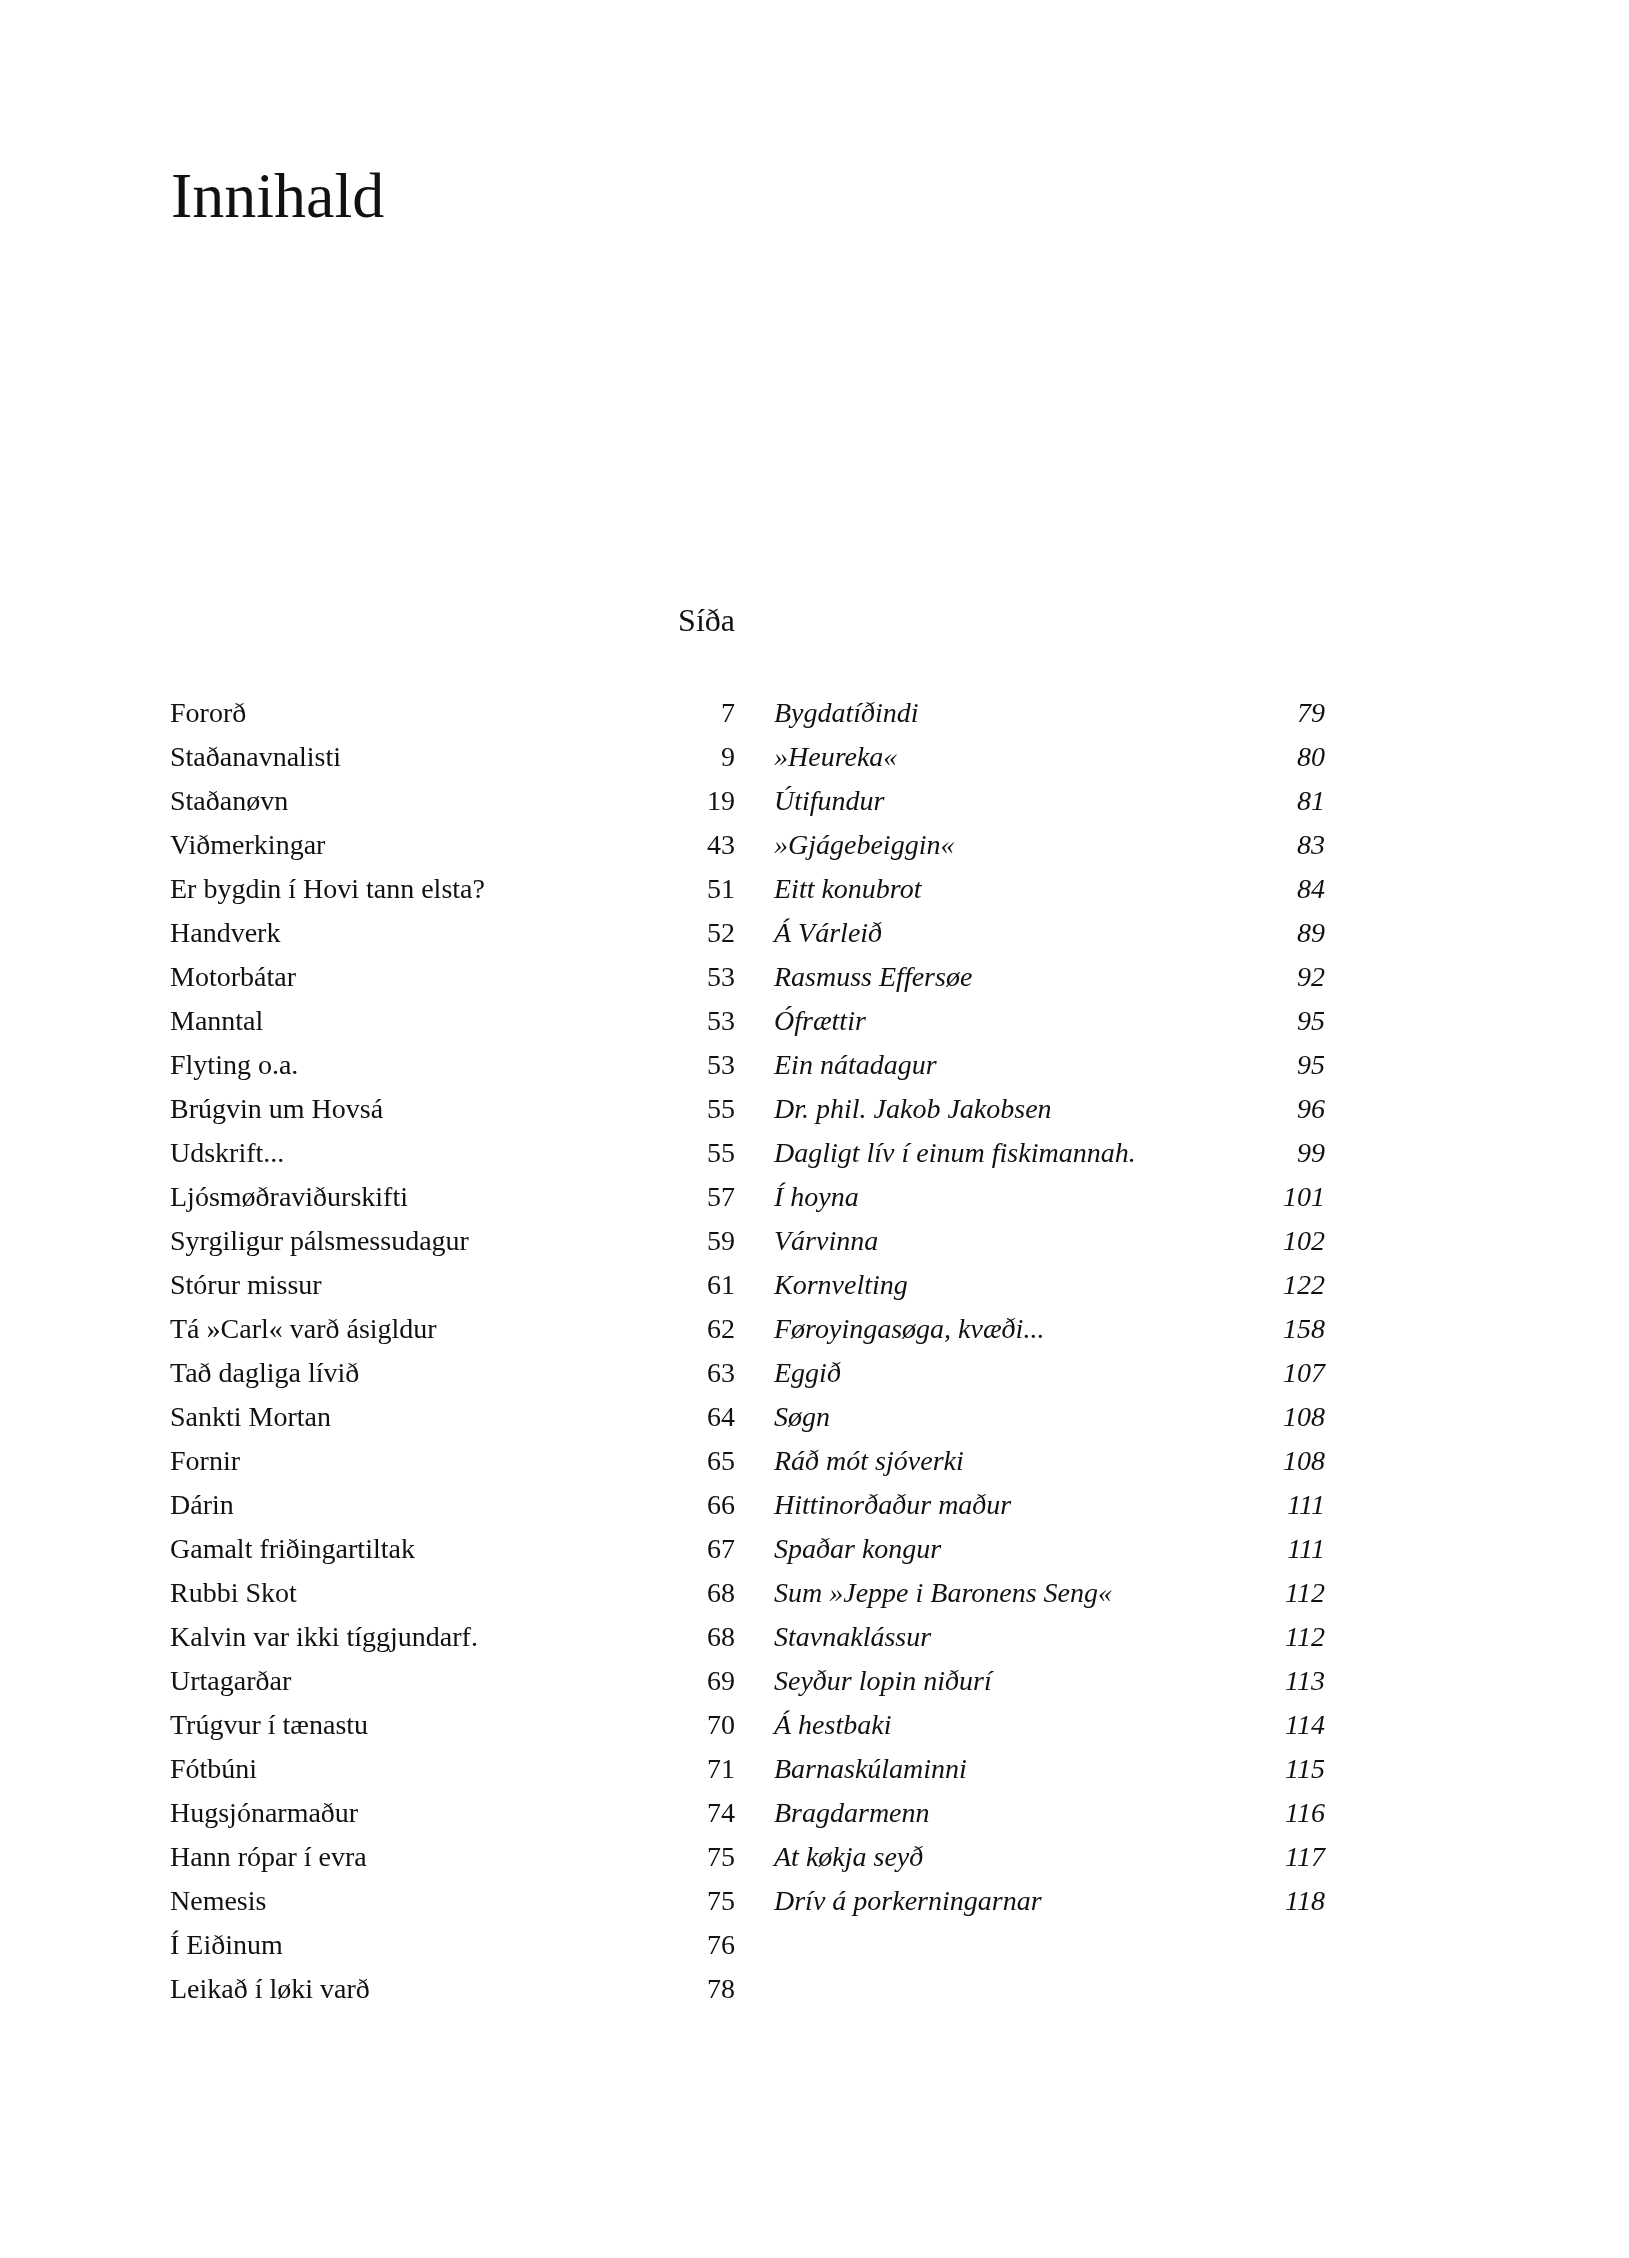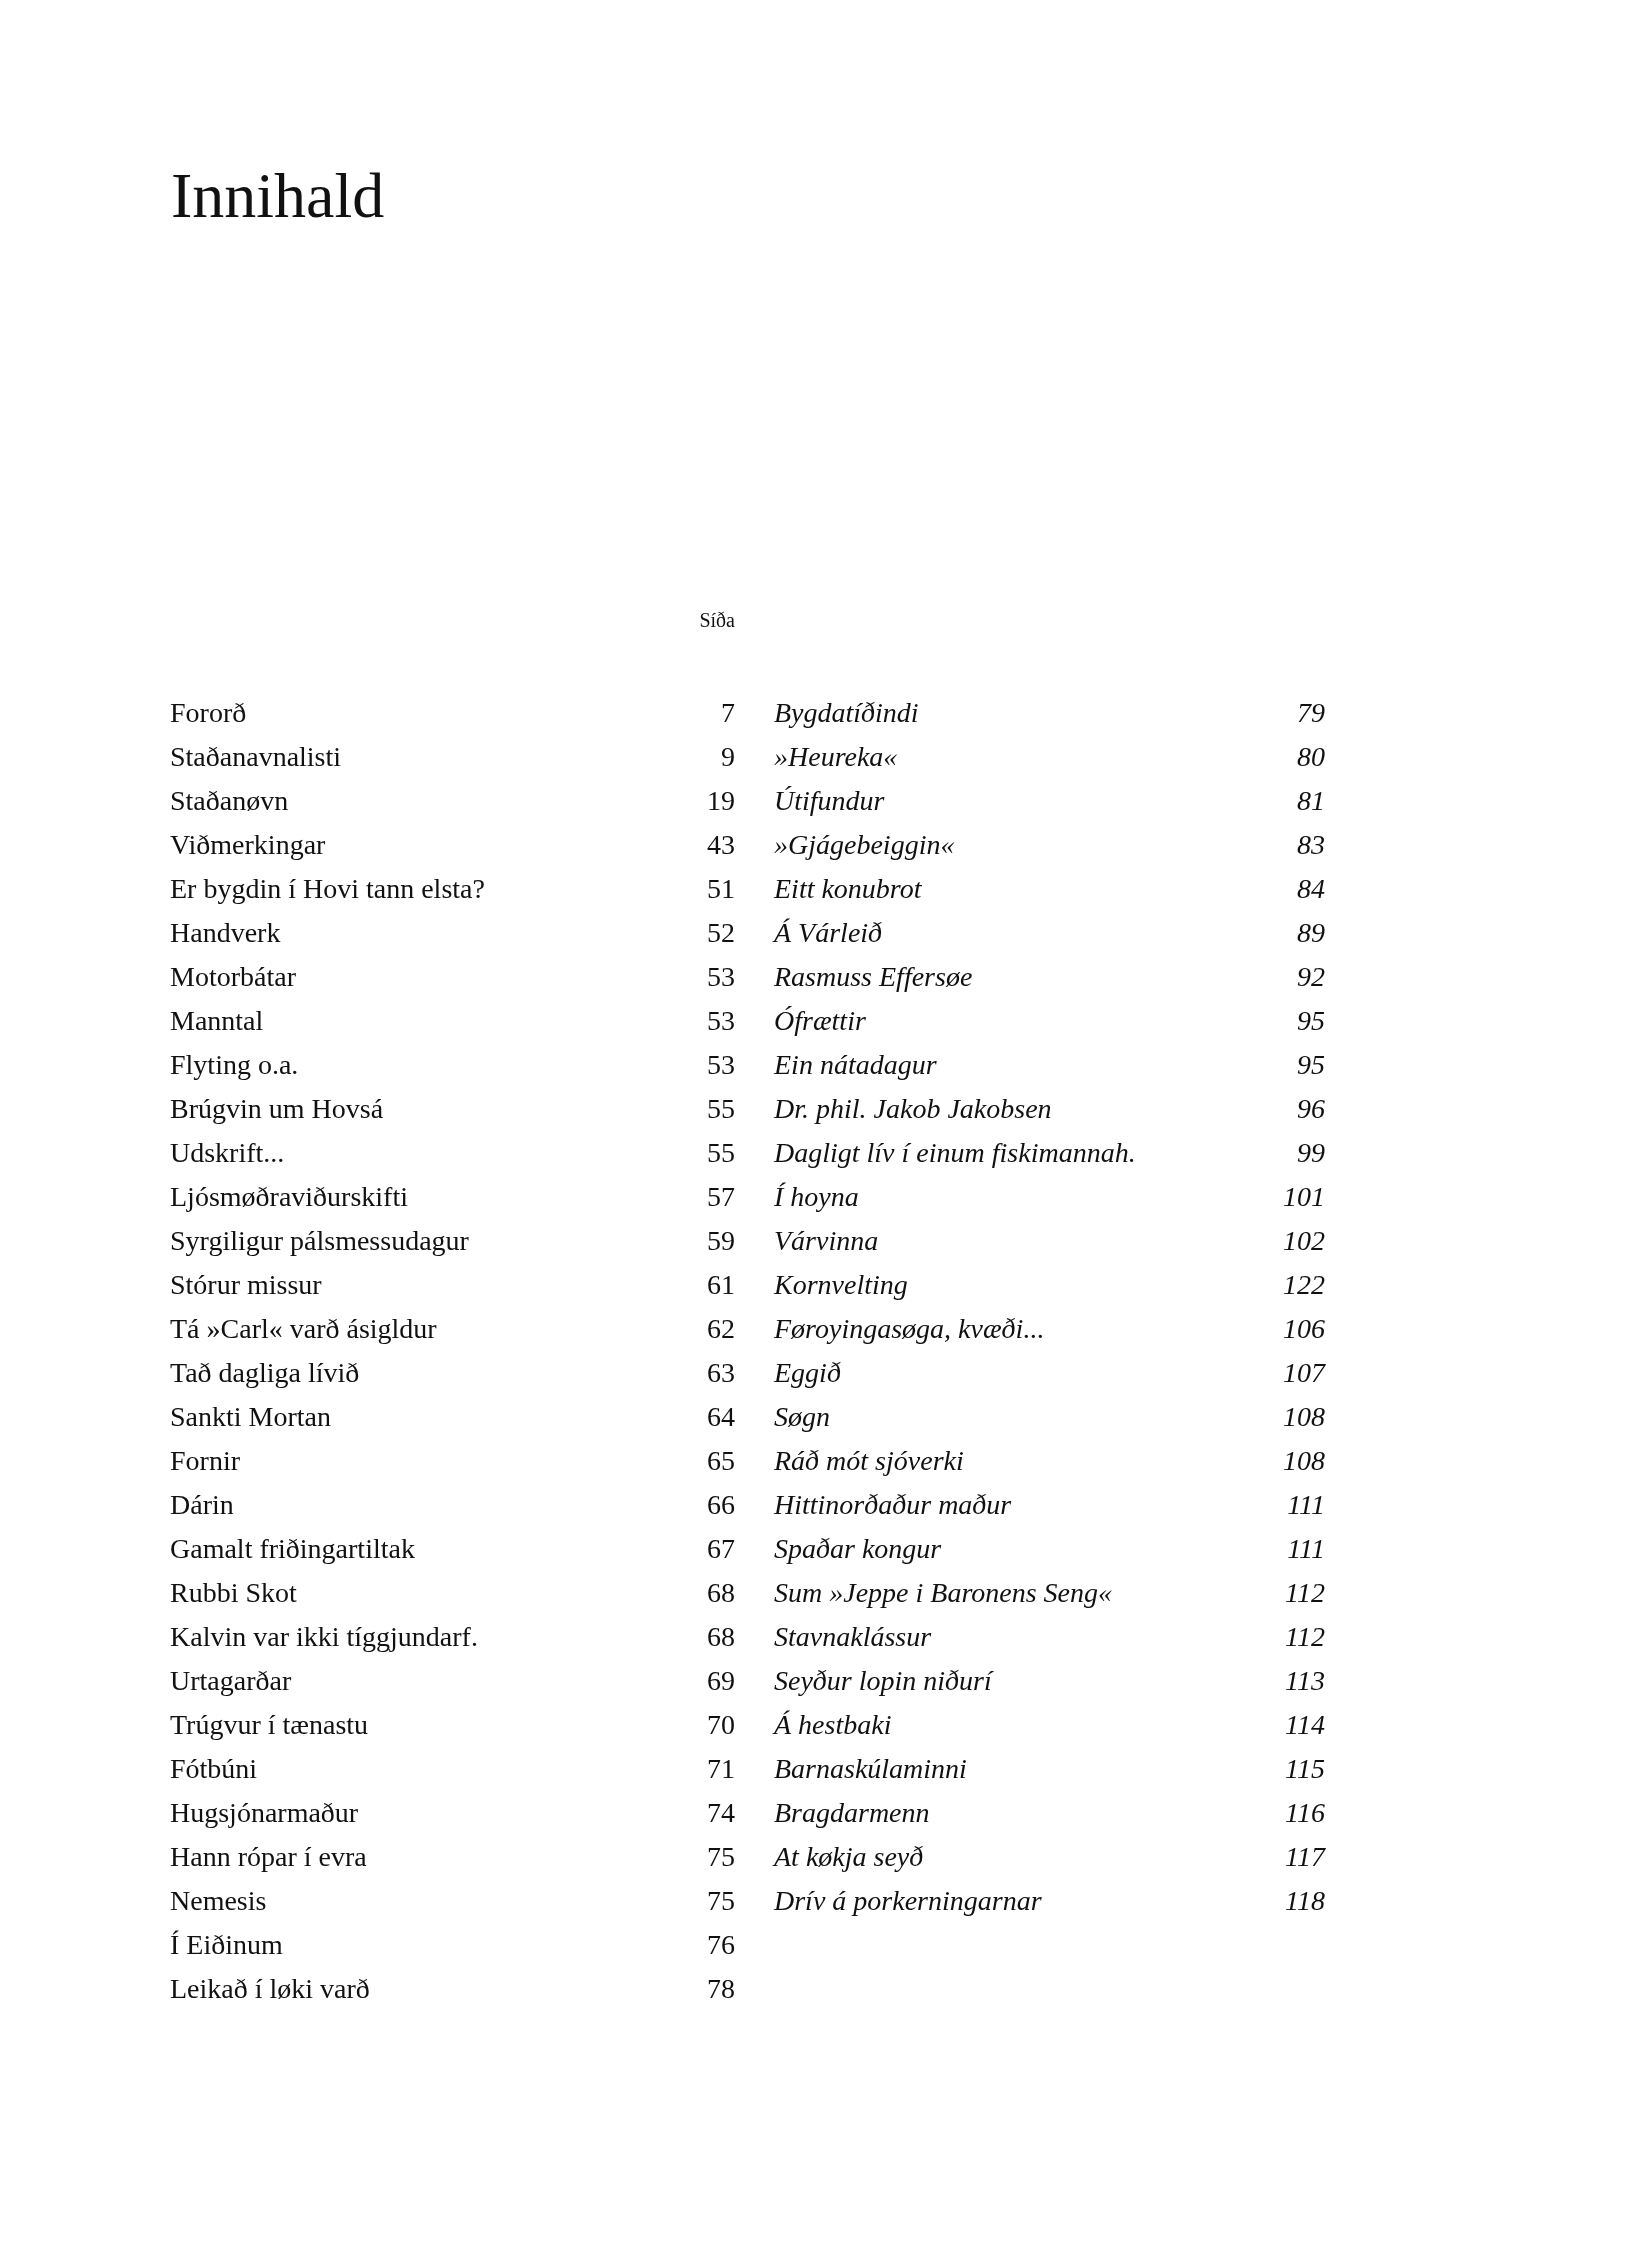--- a/index.html
+++ b/index.html
@@ -28,21 +28,21 @@
     .toc {
       position: absolute;
       top: 0;
       left: 0;
     }
     .col-header {
       position: absolute;
       top: 603px;
       width: 106px;
       text-align: right;
-      font-size: 20px;
+      font-size: 32px;
       line-height: 35px;
     }
     .toc-column {
       position: absolute;
       top: 647px;
       margin-top: 48px;
     }
     .toc-row {
       position: relative;
       height: 44px;
@@ -247,21 +247,21 @@
       <div class="toc-row">
         <span class="title">Várvinna</span>
         <span class="page">102</span>
       </div>
       <div class="toc-row">
         <span class="title">Kornvelting</span>
         <span class="page">122</span>
       </div>
       <div class="toc-row">
         <span class="title">Føroyingasøga, kvæði...</span>
-        <span class="page">106</span>
+        <span class="page">158</span>
       </div>
       <div class="toc-row">
         <span class="title">Eggið</span>
         <span class="page">107</span>
       </div>
       <div class="toc-row">
         <span class="title">Søgn</span>
         <span class="page">108</span>
       </div>
       <div class="toc-row">

